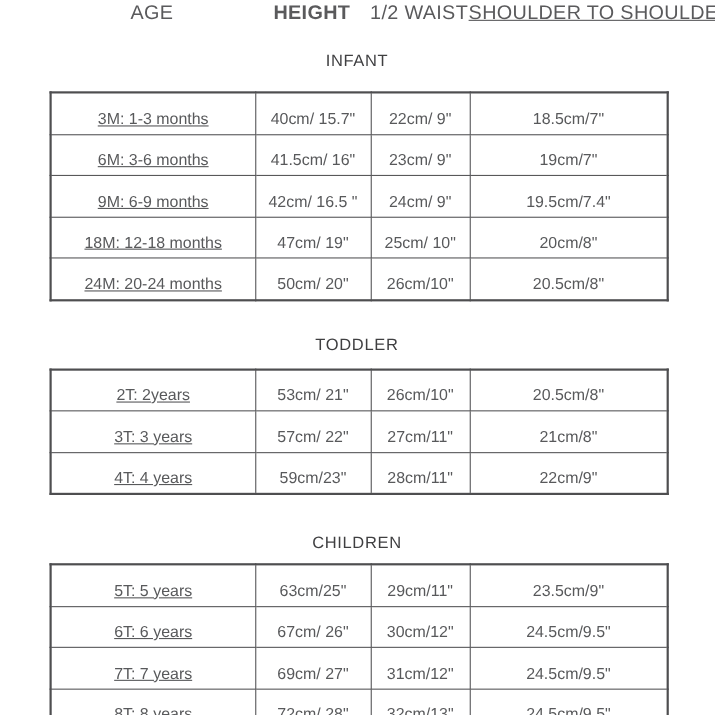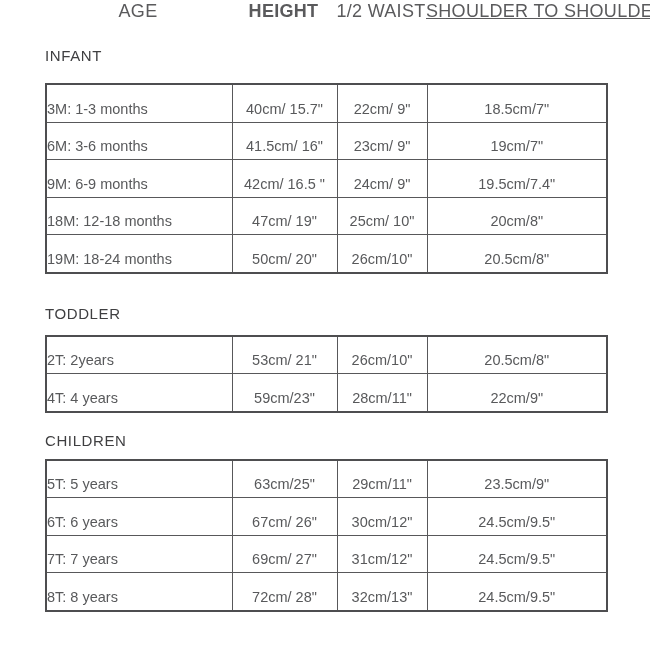--- a/index.html
+++ b/index.html
@@ -32,28 +32,29 @@
     line-height: 16px;
   }
   .hc1 { width: 186px; }
   .hc2 { width: 105px; font-weight: bold; }
   .hc3 { width: 90px; }
   .hc4 { width: 178px; text-decoration: underline; }
 
   .section-title {
     width: 559px;
     margin-left: 45px;
+    text-align: center;
     font-size: 15px;
     color: #3f3f41;
     letter-spacing: 0.6px;
     line-height: 16px;
   }
   .title-infant   { margin-top: 29px; }
   .title-toddler  { margin-top: 32px; }
-  .title-children { margin-top: 20px; }
+  .title-children { margin-top: 36px; }
 
   table.size-table {
     border-collapse: collapse;
     margin-left: 45px;
     width: 561px;
     table-layout: fixed;
     border: 2px solid #4e4e50;
   }
   .t-infant   { margin-top: 19px; }
   .t-toddler  { margin-top: 13px; padding-left: 30px; }
@@ -64,22 +65,23 @@
     height: 32.5px;
     font-size: 14.5px;
     color: #58595b;
     vertical-align: bottom;
     padding: 0 0 4px 0;
     line-height: 17px;
     white-space: nowrap;
     overflow: hidden;
   }
   td.c-age {
-    text-align: left;
+    text-align: center;
     padding-left: 5px;
+    text-decoration: underline;
   }
   td.c-height, td.c-waist, td.c-shoulder {
     text-align: center;
   }
   col.col-age      { width: 186px; }
   col.col-height   { width: 105px; }
   col.col-waist    { width: 90px;  }
   col.col-shoulder { width: 180px; }
 </style>
 </head>
@@ -121,21 +123,21 @@
         <td class="c-waist">24cm/ 9"</td>
         <td class="c-shoulder">19.5cm/7.4"</td>
       </tr>
       <tr>
         <td class="c-age">18M: 12-18 months</td>
         <td class="c-height">47cm/ 19"</td>
         <td class="c-waist">25cm/ 10"</td>
         <td class="c-shoulder">20cm/8"</td>
       </tr>
       <tr>
-        <td class="c-age">19M: 18-24 months</td>
+        <td class="c-age">24M: 20-24 months</td>
         <td class="c-height">50cm/ 20"</td>
         <td class="c-waist">26cm/10"</td>
         <td class="c-shoulder">20.5cm/8"</td>
       </tr>
     </tbody>
   </table>
 
   <div class="section-title title-toddler">TODDLER</div>
   <table class="size-table t-toddler">
     <colgroup>
@@ -145,20 +147,26 @@
         <col class="col-shoulder">
       </colgroup>
     <tbody>
       <tr>
         <td class="c-age">2T: 2years</td>
         <td class="c-height">53cm/ 21"</td>
         <td class="c-waist">26cm/10"</td>
         <td class="c-shoulder">20.5cm/8"</td>
       </tr>
       <tr>
+        <td class="c-age">3T: 3 years</td>
+        <td class="c-height">57cm/ 22"</td>
+        <td class="c-waist">27cm/11"</td>
+        <td class="c-shoulder">21cm/8"</td>
+      </tr>
+      <tr>
         <td class="c-age">4T: 4 years</td>
         <td class="c-height">59cm/23"</td>
         <td class="c-waist">28cm/11"</td>
         <td class="c-shoulder">22cm/9"</td>
       </tr>
     </tbody>
   </table>
 
   <div class="section-title title-children">CHILDREN</div>
   <table class="size-table t-children">

